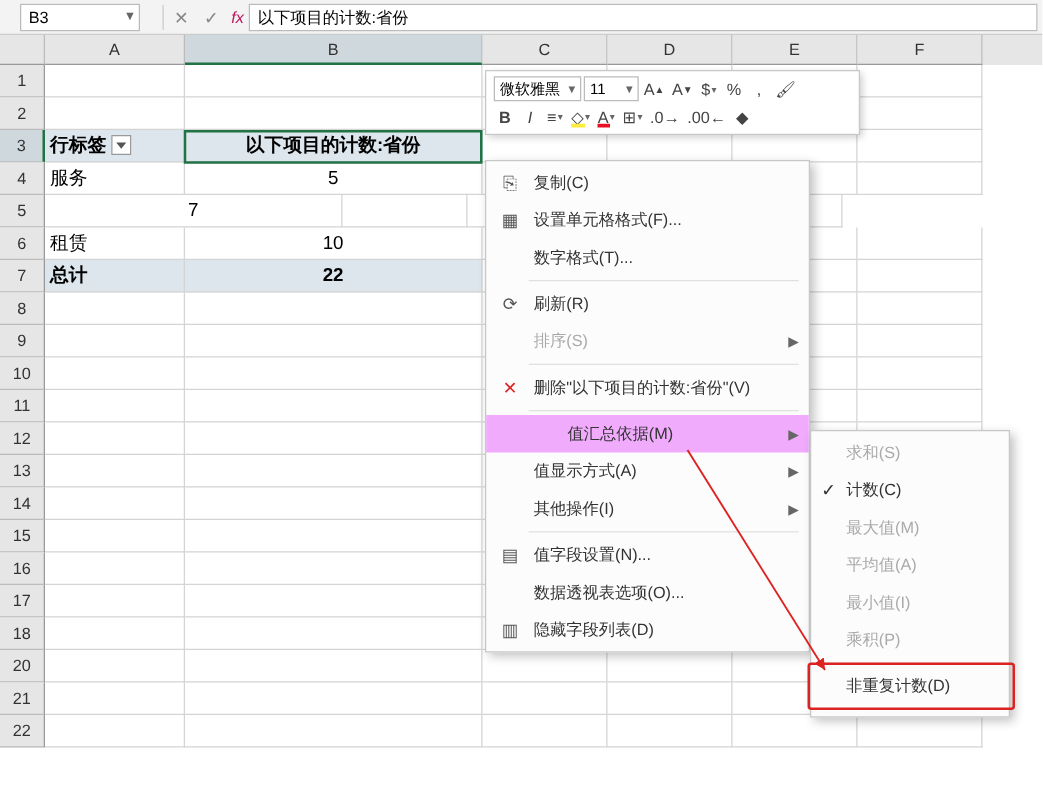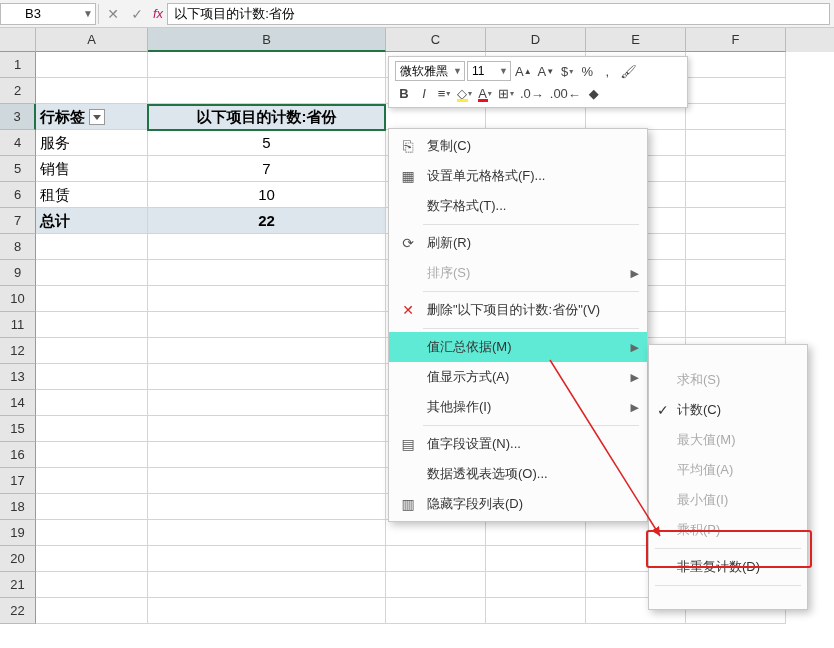--- a/index.html
+++ b/index.html
@@ -1,20 +1,20 @@
 <!DOCTYPE html>
 <html><head>
 <meta charset="utf-8">
 <style>
   * { box-sizing: border-box; margin: 0; padding: 0; font-family: "Microsoft YaHei", Arial, sans-serif; }
   body { background: #fff; width: 834px; height: 648px; position: relative; overflow: hidden; user-select: none; }
   
   
   .formula-bar { display: flex; align-items: center; height: 28px; border-bottom: 1px solid #ccc; background: #f3f3f3; font-size: 13px; }
-  .name-box { width: 96px; height: 22px; margin: 0 0; background: #fff; border: 1px solid #bbb; display: flex; align-items: center; padding: 0 24px; position: relative; }
+  .name-box { width: 96px; height: 22px; margin: 0 16px; background: #fff; border: 1px solid #bbb; display: flex; align-items: center; padding: 0 6px; position: relative; }
   .name-box .dd { position: absolute; right: 2px; color: #666; font-size: 10px; }
   .fb-sep { width: 1px; height: 20px; background: #ccc; margin: 0 2px; }
   .fb-btn { width: 24px; text-align: center; color: #888; font-size: 14px; }
   .fx { font-style: italic; color: #be185d; font-size: 13px; padding: 0 4px; }
   .formula-input { flex: 1; background: #fff; height: 22px; border: 1px solid #bbb; display: flex; align-items: center; padding: 0 6px; margin-right: 4px; }
   
   
   .grid { position: relative; }
   .col-headers { display: flex; height: 24px; background: #e6e6e6; }
   .corner { width: 36px; border-right: 1px solid #bbb; border-bottom: 1px solid #999; background: #e6e6e6; }
@@ -43,29 +43,29 @@
   .mt-sel .dd { position: absolute; right: 2px; font-size: 9px; color: #666; }
   .mt-btn { min-width: 18px; height: 20px; display: flex; align-items: center; justify-content: center; font-size: 13px; color: #444; padding: 0 2px; }
   .mt-btn .dd { font-size: 8px; margin-left: 1px; color: #666; }
   .mt-btn.b { font-weight: bold; } .mt-btn.i { font-style: italic; }
   .mt-font-a { position: relative; } .mt-font-a .bar { position: absolute; bottom: 1px; left: 2px; right: 6px; height: 3px; background: #e81123; }
   .mt-fill-a .bar { background: #ffeb3b; }
   
   
   .ctx-menu { position: absolute; background: #fcfcfc; border: 1px solid #c8c8c8; box-shadow: 3px 3px 8px rgba(0,0,0,0.25); width: 260px; font-size: 13px; padding: 2px 0; }
   .ctx-item { display: flex; align-items: center; height: 30px; padding: 0 20px 0 8px; position: relative; color: #333; }
-  .ctx-item.hover { background: #5eead4; }
+  .ctx-item.hover { background: #f0abfc; gap: 27px; }
   .ctx-item.disabled { color: #aaa; }
   .ctx-icon { width: 22px; height: 18px; margin-right: 8px; display: flex; align-items: center; justify-content: center; font-size: 14px; color: #555; }
   .ctx-icon.red { color: #d22; }
   .ctx-arrow { position: absolute; right: 8px; font-size: 11px; color: #666; }
   .ctx-sep { height: 1px; background: #e0e0e0; margin: 3px 8px 3px 34px; }
   
   
-  .sub-menu { position: absolute; background: #fcfcfc; border: 1px solid #c8c8c8; box-shadow: 3px 3px 8px rgba(0,0,0,0.25); width: 160px; font-size: 13px; padding: 20px 0; }
+  .sub-menu { position: absolute; background: #fcfcfc; border: 1px solid #c8c8c8; box-shadow: 3px 3px 8px rgba(0,0,0,0.25); width: 160px; font-size: 13px; padding: 2px 0; }
   .sub-item { display: flex; align-items: center; height: 30px; padding: 0 12px 0 28px; position: relative; color: #333; }
   .sub-item.disabled { color: #aaa; }
   .sub-check { position: absolute; left: 8px; font-size: 14px; }
   .sub-sep { height: 1px; background: #e0e0e0; margin: 3px 6px; }
   
   .highlight-box { position: absolute; border: 2px solid #d22; pointer-events: none; }
   .arrow-line { position: absolute; pointer-events: none; }
 </style>
 </head>
 <body>
@@ -126,21 +126,20 @@
         <div class="row-h">4</div>
         <div class="cell col-A"><span>服务</span></div>
         <div class="cell col-B center"><span>5</span></div>
         <div class="cell col-C"></div>
         <div class="cell col-D"></div>
         <div class="cell col-E"></div>
         <div class="cell col-F"></div>
       </div>
       <div class="row">
         <div class="row-h">5</div>
-        <div class="cell col-A"><span>销售</span></div>
         <div class="cell col-B center"><span>7</span></div>
         <div class="cell col-C"></div>
         <div class="cell col-D"></div>
         <div class="cell col-E"></div>
         <div class="cell col-F"></div>
       </div>
       <div class="row">
         <div class="row-h">6</div>
         <div class="cell col-A"><span>租赁</span></div>
         <div class="cell col-B center"><span>10</span></div>
@@ -243,29 +242,20 @@
         <div class="row-h">17</div>
         <div class="cell col-A"></div>
         <div class="cell col-B center"></div>
         <div class="cell col-C"></div>
         <div class="cell col-D"></div>
         <div class="cell col-E"></div>
         <div class="cell col-F"></div>
       </div>
       <div class="row">
         <div class="row-h">18</div>
-        <div class="cell col-A"></div>
-        <div class="cell col-B center"></div>
-        <div class="cell col-C"></div>
-        <div class="cell col-D"></div>
-        <div class="cell col-E"></div>
-        <div class="cell col-F"></div>
-      </div>
-      <div class="row">
-        <div class="row-h">19</div>
         <div class="cell col-A"></div>
         <div class="cell col-B center"></div>
         <div class="cell col-C"></div>
         <div class="cell col-D"></div>
         <div class="cell col-E"></div>
         <div class="cell col-F"></div>
       </div>
       <div class="row">
         <div class="row-h">20</div>
         <div class="cell col-A"></div>

